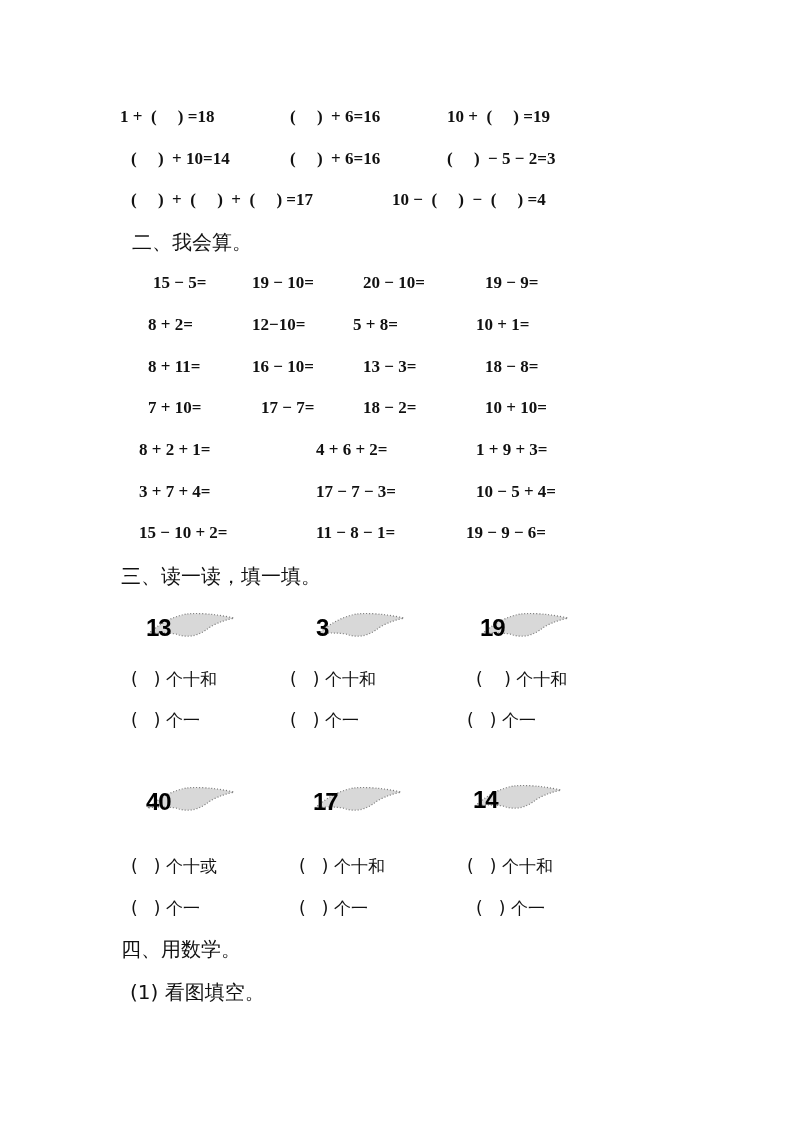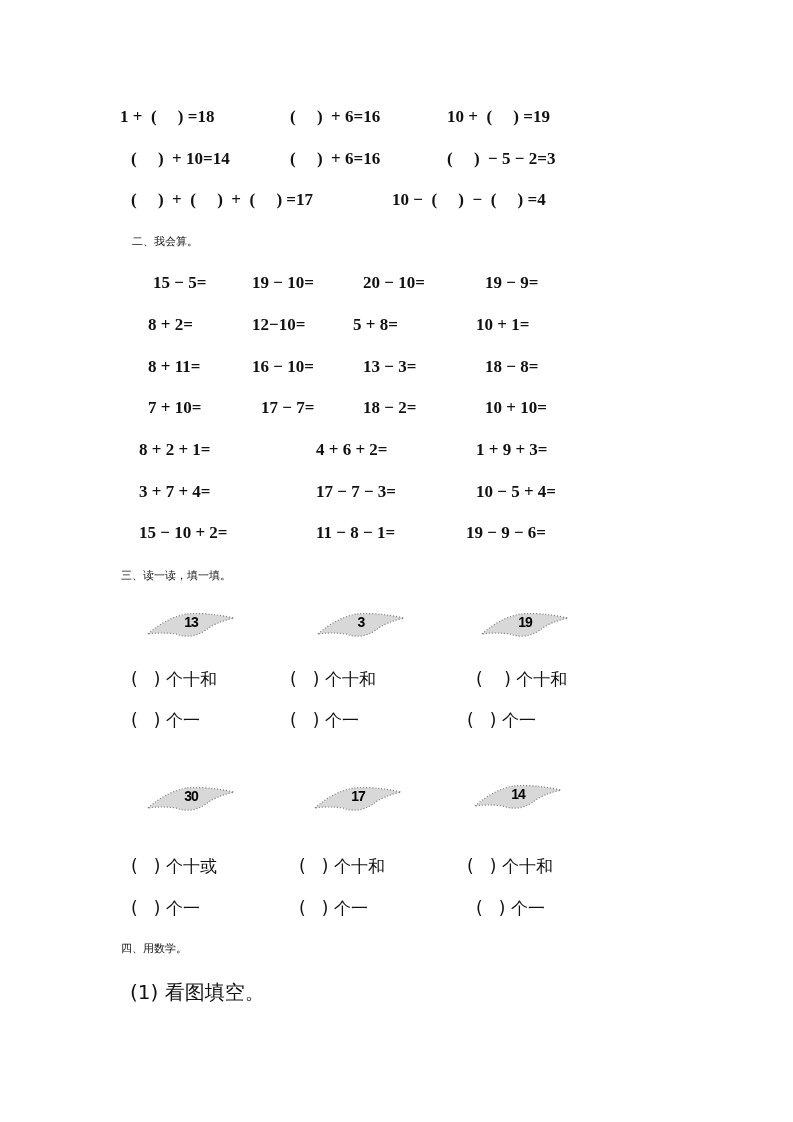--- a/index.html
+++ b/index.html
@@ -1,26 +1,26 @@
 <!DOCTYPE html>
 <html><head>
   <meta charset="utf-8">
   <style>
     html, body { margin: 0; padding: 0; background: #ffffff; }
     body { width: 793px; height: 1122px; position: relative; overflow: hidden;
            font-family: "DejaVu Serif", "Liberation Serif", serif; color: #111; }
     .t { position: absolute; white-space: pre; font-size: 16px; line-height: 20px; }
     .math { font-family: "Liberation Serif", "DejaVu Serif", serif; font-size: 17px; font-weight: bold; }
     .cjk { font-family: "DejaVu Sans", "Liberation Sans", sans-serif; font-size: 17px; }
-    .heading { font-family: "DejaVu Sans", "Liberation Sans", sans-serif; font-size: 11px; }
+    .heading { font-family: "DejaVu Sans", "Liberation Sans", sans-serif; font-size: 20px; }
     .fish { position: absolute; width: 90px; height: 34px; }
     .fish svg { width: 100%; height: 100%; }
-    .fish .num { position: absolute; left: 0; right: 0; top: 6px; text-align: center;
+    .fish .num { position: absolute; left: 0; right: 0; top: 6px; text-align: left;
                  font-family: "Liberation Sans", "DejaVu Sans", sans-serif; font-weight: bold;
-                 font-size: 14px; letter-spacing: -1px; color: #000; }
+                 font-size: 24px; letter-spacing: -1px; color: #000; }
   </style>
 </head>
 <body>
 
 <div>
   <span class="t math" style="left:120px;top:107px">1 +  (     ) =18</span>
   <span class="t math" style="left:290px;top:107px">(     )  + 6=16</span>
   <span class="t math" style="left:447px;top:107px">10 +  (     ) =19</span>
 
   <span class="t math" style="left:131px;top:149px">(     )  + 10=14</span>
@@ -94,21 +94,21 @@
   <span class="t cjk" style="left:476px;top:669px">(    ) 个十和</span>
 
   <span class="t cjk" style="left:131px;top:710px">(   ) 个一</span>
   <span class="t cjk" style="left:290px;top:710px">(   ) 个一</span>
   <span class="t cjk" style="left:467px;top:710px">(   ) 个一</span>
 
   <div class="fish" style="left:146px;top:782px">
     <svg viewBox="0 0 90 34">
         <path d="M2 26 Q20 10 40 6 Q60 4 88 10 Q70 14 60 22 Q45 32 30 26 Q15 24 2 26Z" fill="#d8d8d8" stroke="#777" stroke-dasharray="1 2" stroke-width="1.2"></path>
       </svg>
-    <span class="num">30</span>
+    <span class="num">40</span>
   </div>
   <div class="fish" style="left:313px;top:782px">
     <svg viewBox="0 0 90 34">
         <path d="M2 26 Q20 10 40 6 Q60 4 88 10 Q70 14 60 22 Q45 32 30 26 Q15 24 2 26Z" fill="#d8d8d8" stroke="#777" stroke-dasharray="1 2" stroke-width="1.2"></path>
       </svg>
     <span class="num">17</span>
   </div>
   <div class="fish" style="left:473px;top:780px">
     <svg viewBox="0 0 90 34">
         <path d="M2 26 Q20 10 40 6 Q60 4 88 10 Q70 14 60 22 Q45 32 30 26 Q15 24 2 26Z" fill="#d8d8d8" stroke="#777" stroke-dasharray="1 2" stroke-width="1.2"></path>

